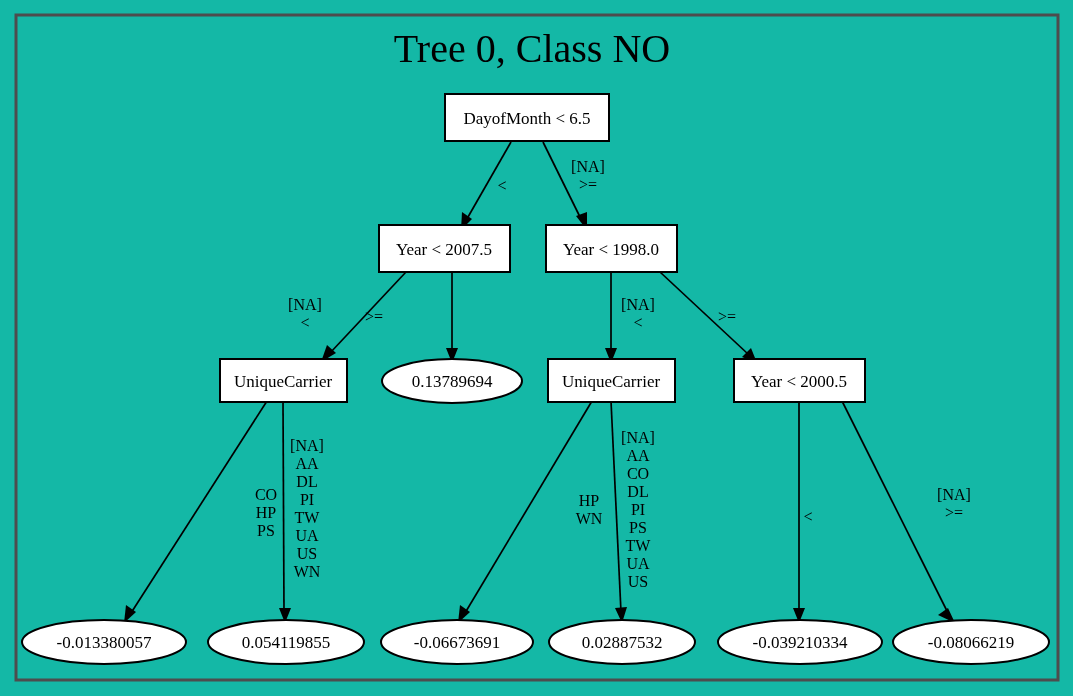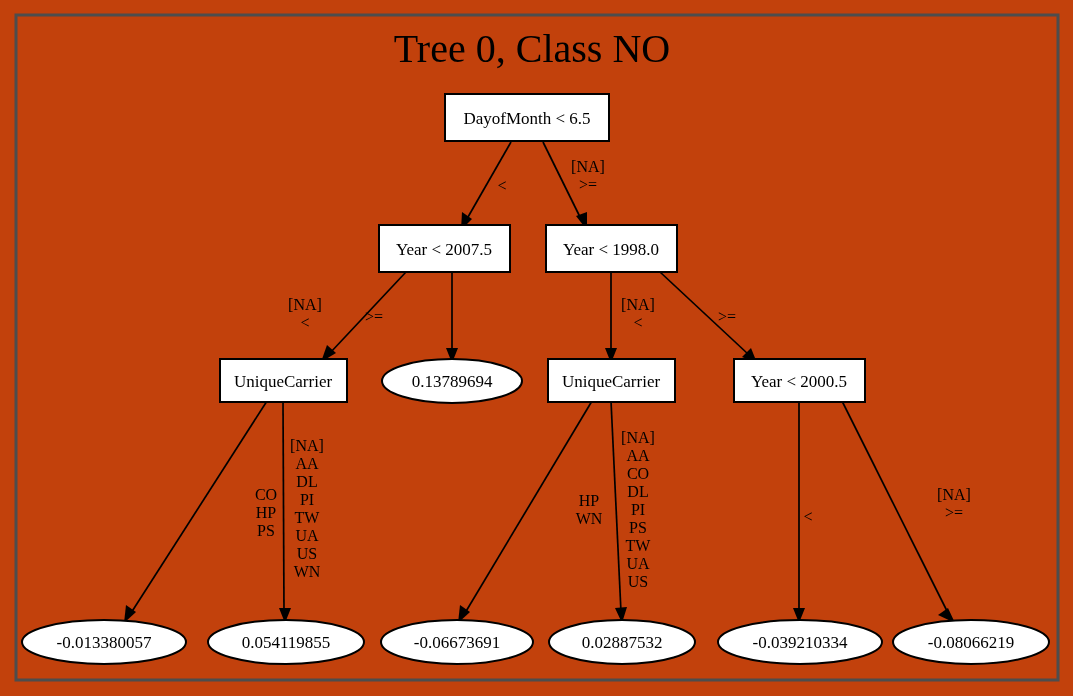--- a/index.html
+++ b/index.html
@@ -4,21 +4,21 @@
 <style>
   html, body {
     margin: 0;
     padding: 0;
     background: #ffffff;
   }
   #page {
     position: relative;
     width: 1073px;
     height: 696px;
-    background: #c2410c;
+    background: #14b8a6;
     font-family: "Liberation Serif", "DejaVu Serif", serif;
     overflow: hidden;
   }
   #tree-svg {
     position: absolute;
     left: 0;
     top: 0;
     width: 1073px;
     height: 696px;
   }

